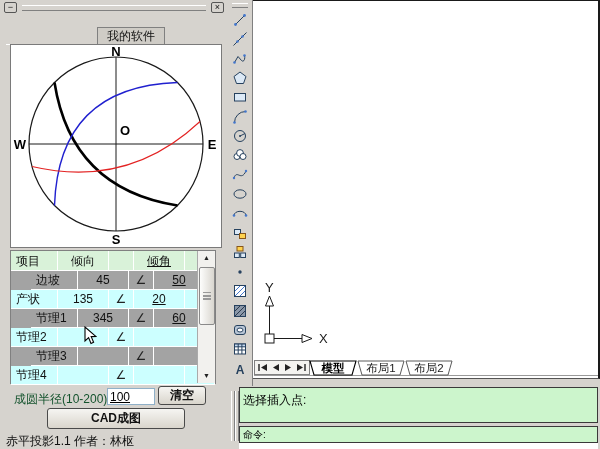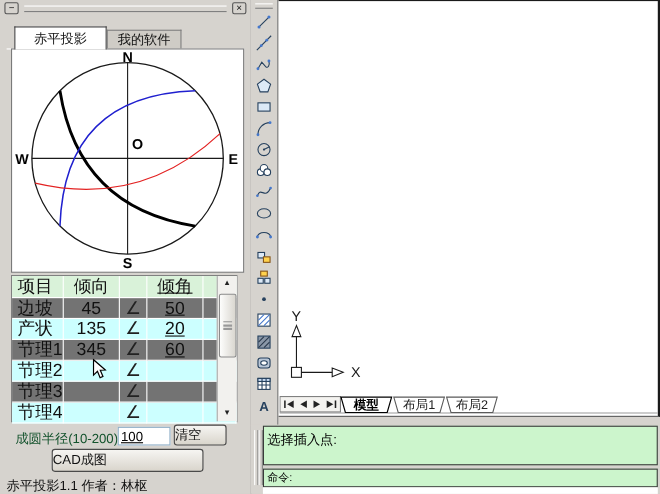--- a/index.html
+++ b/index.html
@@ -14,41 +14,41 @@
   .tb-btn.close{left:211px;}
   .tb-grip{position:absolute;left:22px;top:3px;width:184px;height:4px;border-top:1px solid #fff;border-bottom:1px solid #808080;background:#d6d3ce;}
   .tab{position:absolute;box-sizing:border-box;text-align:center;font-size:12px;color:#111;cursor:default;}
   .tab.active{left:13px;top:24px;width:84px;height:21px;background:#fff;border:1px solid #404040;border-bottom:none;line-height:20px;z-index:3;}
   .tab.inactive{left:97px;top:27px;width:68px;height:20px;background:#cfccc6;border:1px solid #808080;border-bottom:none;line-height:17px;z-index:1;}
   .tabpage-edge{position:absolute;left:6px;top:44px;width:216px;height:0;border-top:1px solid #fff;z-index:0;}
   
   .netbox{position:absolute;left:10px;top:44px;width:210px;height:202px;background:#fff;border:1px solid #7a7a7a;z-index:2;}
   
   .dtable{position:absolute;left:10px;top:250px;width:206px;height:134px;border:1px solid #808080;background:#fff;box-sizing:border-box;}
-  .trow{display:flex;height:19px;line-height:19px;font-size:16px;color:#111;}
+  .trow{display:flex;height:19px;line-height:19px;font-size:12px;color:#111;}
   .trow.head{height:20px;line-height:20px;background:#d9f2d9;}
-  .trow.g{background:#737373;}
+  .trow.g{background:#a3a3a3;padding-left:20px;}
   .trow.c{background:#ccffff;}
   .trow>span{display:block;box-sizing:border-box;border-right:1px solid #ffffff;border-bottom:1px solid #ffffff;overflow:hidden;white-space:nowrap;}
   .c-item{width:47px;padding-left:5px;}
   .c-dd{width:51px;text-align:center;}
   .c-ang{width:25px;text-align:center;color:#222;}
   .c-dip{width:51px;text-align:center;text-decoration:underline;}
   .c-fill{flex:1;}
   
   .vscroll{position:absolute;right:0;top:0;width:17px;height:132px;background:#f2f1ee;border-left:1px solid #aaa;}
   .vs-btn{position:absolute;left:0;width:17px;height:14px;text-align:center;font-size:7px;line-height:14px;color:#222;}
   .vs-up{top:0;}
   .vs-dn{bottom:0;}
   .vs-thumb{position:absolute;left:1px;top:16px;width:14px;height:56px;background:linear-gradient(90deg,#fdfdfc,#d9d6cf);border:1px solid #8a8a8a;border-radius:2px;}
   .vs-gripmark{position:absolute;left:3px;top:24px;width:8px;height:1px;border-top:1px solid #999;box-shadow:0 3px 0 #999,0 6px 0 #999;}
   
   .radius-label{position:absolute;left:14px;top:391px;font-size:12px;color:#14532d;}
   .radius-input{position:absolute;left:107px;top:388px;width:42px;height:15px;border:1px solid #8fb0c8;background:#fff;font-size:12px;padding:0 2px;font-family:inherit;text-decoration:underline;}
-  .btn{box-sizing:border-box;background:linear-gradient(#f6f5f2,#d9d5cc);border:1px solid #4a4a4a;border-radius:3px;font-size:12px;color:#111;text-align:left;cursor:default;}
+  .btn{box-sizing:border-box;background:linear-gradient(#f6f5f2,#d9d5cc);border:1px solid #4a4a4a;border-radius:3px;font-size:12px;color:#111;text-align:center;cursor:default;font-weight:bold;}
   .btn-clear{position:absolute;left:158px;top:386px;width:48px;height:19px;line-height:17px;}
   .btn-cad{position:absolute;left:47px;top:408px;width:138px;height:21px;line-height:19px;}
   .status{position:absolute;left:6px;top:433px;font-size:12px;color:#111;}
   #cursor{position:absolute;left:84px;top:326px;z-index:9;}
   
   #toolbar{position:absolute;left:228px;top:0;width:25px;height:387px;background:#d6d3ce;border-right:1px solid #808080;box-sizing:border-box;}
   .tool-grip{margin:3px 4px 2px 4px;height:3px;border-top:1px solid #fff;border-bottom:1px solid #808080;}
   .tbtn{width:24px;height:19.4px;display:flex;align-items:center;justify-content:center;cursor:default;}
   .tbtn svg{display:block;}
   #canvas{position:absolute;left:253px;top:0;width:345px;height:377px;background:#fff;border-top:1px solid #1a1a1a;border-right:2px solid #1a1a1a;border-bottom:1px solid #555;box-sizing:content-box;}
@@ -68,21 +68,20 @@
 <div id="screen">
 
   <div id="panel">
 
     <div class="titlebar">
       <div class="tb-btn min">−</div>
       <div class="tb-grip"></div>
       <div class="tb-btn close">×</div>
     </div>
 
-    <div class="tab active">赤平投影</div>
     <div class="tab inactive">我的软件</div>
     <div class="tabpage-edge"></div>
 
     <div class="netbox">
       <svg width="210" height="202" viewBox="0 0 210 202">
         <circle cx="105" cy="99" r="87" fill="none" stroke="#1a1a1a" stroke-width="1.2"></circle>
         <line x1="105" y1="12" x2="105" y2="186" stroke="#1a1a1a" stroke-width="1"></line>
         <line x1="18" y1="99" x2="192" y2="99" stroke="#1a1a1a" stroke-width="1"></line>
         <path d="M43.5 37.5 Q60.2 143.8 166.5 160.5" fill="none" stroke="#000000" stroke-width="2.6"></path>
         <path d="M43.5 160.5 Q47.6 41.6 166.5 37.5" fill="none" stroke="#2020cf" stroke-width="1.4"></path>

